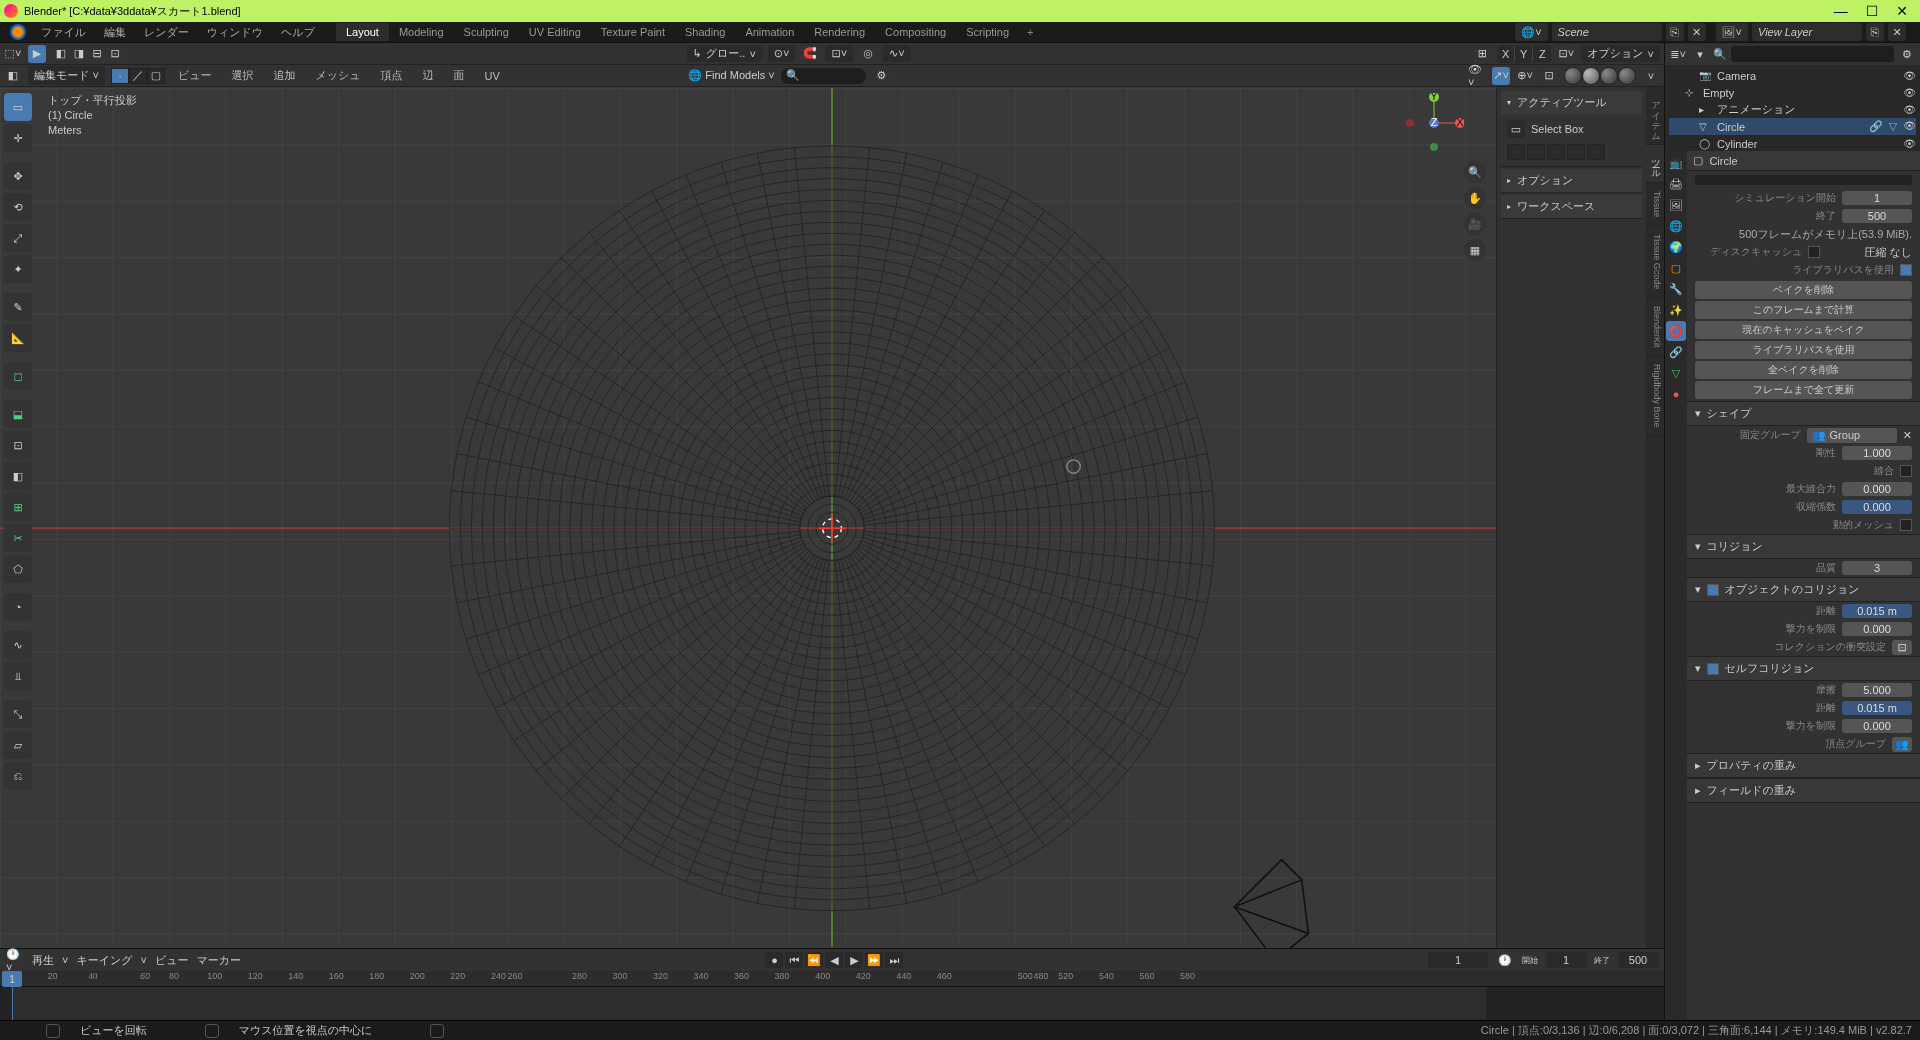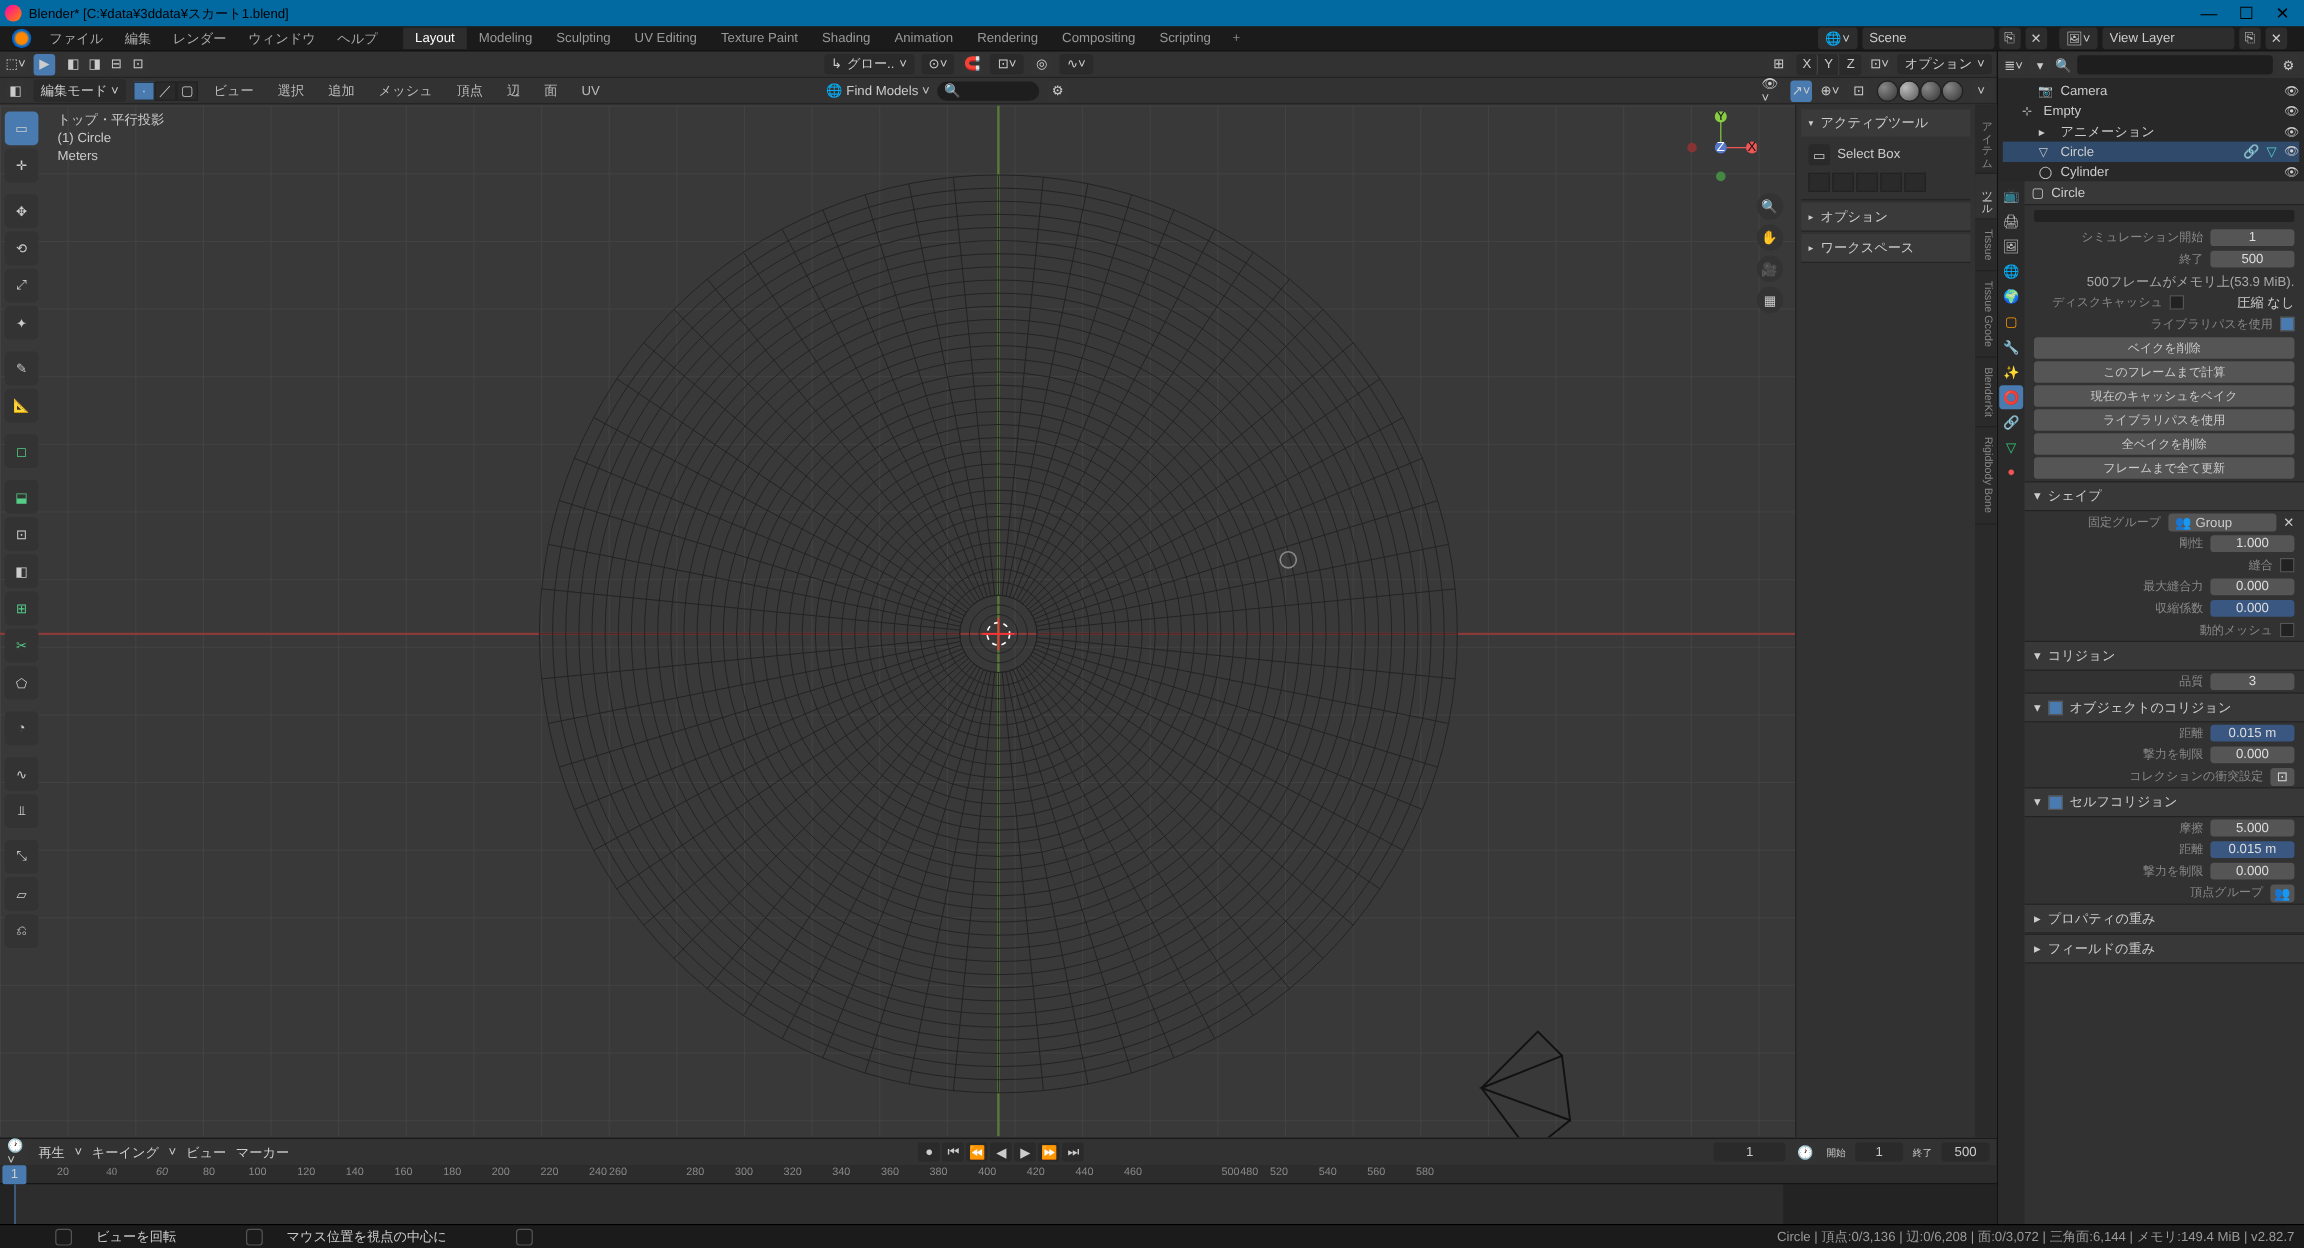--- a/index.html
+++ b/index.html
@@ -1,31 +1,31 @@
 <!DOCTYPE html>
 <html><head>
 <meta charset="utf-8">
 <style>
 * { margin: 0; padding: 0; box-sizing: border-box; font-family: "Segoe UI", sans-serif; font-size: 11px; color: #ccc; user-select: none; }
 body { background: #232323; width: 1920px; height: 1040px; overflow: hidden; display: flex; flex-direction: column; }
-.titlebar { height: 22px; background: #0369a1; display: flex; align-items: center; padding: 0 4px; color: #000; }
+.titlebar { height: 22px; background: #bef264; display: flex; align-items: center; padding: 0 4px; color: #000; }
 .titlebar .blender-logo { width: 14px; height: 14px; background: linear-gradient(135deg,#f0a 0%,#f80 100%); border-radius: 50%; margin-right: 6px; }
 .titlebar .title { flex: 1; color:#000; }
 .titlebar .win-btns { display:flex; gap:18px; padding-right:8px;}
 .titlebar .win-btns span { color:#000; font-size:14px; cursor:pointer;}
 .menubar { height: 21px; background: #1b1b1b; display: flex; align-items: center; padding: 0 4px; gap:0px; border-bottom:1px solid #111;}
 .menubar .logo { width:16px; height:16px; margin:0 6px; background: radial-gradient(circle,#f80 40%,#06c 60%); border-radius:50%;}
 .menubar .m { padding: 2px 9px; cursor:pointer; color:#aaa;}
 .menubar .tab { padding: 3px 10px; color:#999; cursor:pointer;}
 .menubar .tab.active { background:#2d2d2d; color:#fff;}
 .menubar .plus { padding:0 8px; color:#888;}
 .menubar .spacer {flex:1;}
 .menubar .scene-block {display:flex; align-items:center; gap:4px; margin-right:10px;}
 .menubar .scene-block .lbl { background:#2d2d2d; height:18px; display:flex; align-items:center; padding:0 6px; border-radius:3px;}
-.menubar .scene-block input { background:#2d2d2d; border:none; color:#ccc; height:18px; padding:0 6px; border-radius:3px; width:110px;}
+.menubar .scene-block input { background:#2d2d2d; border:none; color:#ccc; height:18px; padding:0 6px; border-radius:3px; width:110px;font-style:italic;}
 .menubar .scene-block .x { background:#2d2d2d; width:18px; height:18px; display:flex; align-items:center; justify-content:center; border-radius:3px;}
 
 .main-row { flex:1; display:flex; min-height:0;}
 .viewport-col { flex:1; display:flex; flex-direction:column; min-width:0;}
 
 .vp-header { height: 22px; background: #323232; display:flex; align-items:center; padding:0 4px; gap:6px; border-bottom:1px solid #222;}
 .vp-header .drop { background:#2a2a2a; padding:1px 6px; border-radius:3px; display:flex; align-items:center; gap:4px; height:17px;}
 .icon-btn { width:18px; height:18px; display:flex; align-items:center; justify-content:center; background:#333; border-radius:3px; cursor:pointer;}
 
 .edit-header { height: 22px; background: #323232; display:flex; align-items:center; padding:0 4px; gap:6px; border-bottom:1px solid #222;}
@@ -477,21 +477,21 @@
         <input class="num" style="width: 40px;" value="1">
         <span class="tiny">終了</span>
         <input class="num" style="width: 40px;" value="500">
       </div>
       <div class="tl-ruler" id="tlruler">
         <div class="cur" style="left:2px;">
             <span>1</span>
           </div>
       <div class="tick" style="left: 52.5333px;">20</div>
           <div class="tick" style="left: 93.0667px; font-family: Liberation Serif, serif;">40</div>
-          <div class="tick" style="left: 135px; font-style: italic;">60</div>
+          <div class="tick" style="left: 145px; font-style: italic;">60</div>
           <div class="tick" style="left: 174.133px;">80</div>
           <div class="tick" style="left: 214.667px;">100</div>
           <div class="tick" style="left: 255.2px;">120</div>
           <div class="tick" style="left: 295.733px;">140</div>
           <div class="tick" style="left: 336.267px;">160</div>
           <div class="tick" style="left: 376.8px;">180</div>
           <div class="tick" style="left: 417.333px;">200</div>
           <div class="tick" style="left: 457.867px;">220</div>
           <div class="tick" style="left: 498.4px;">240</div>
           <div class="tick" style="left: 515px;">260</div>

